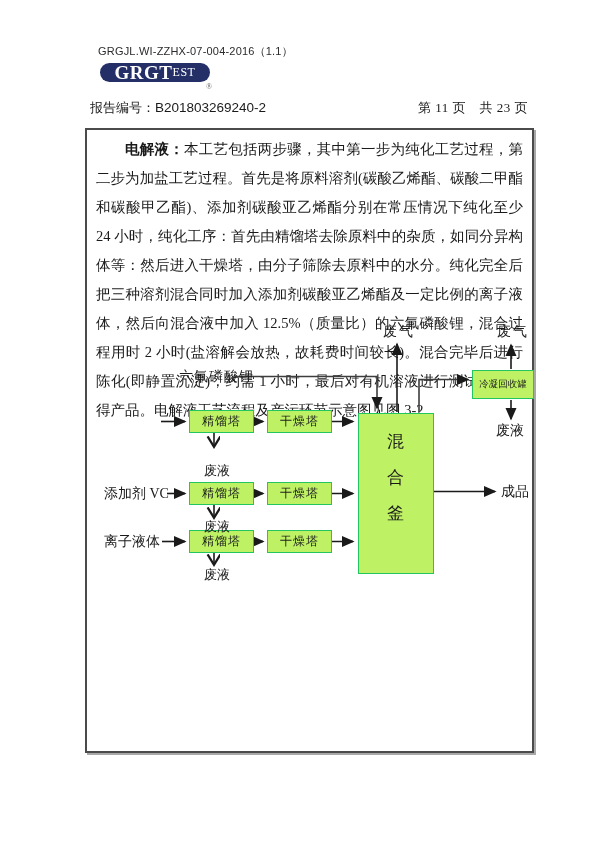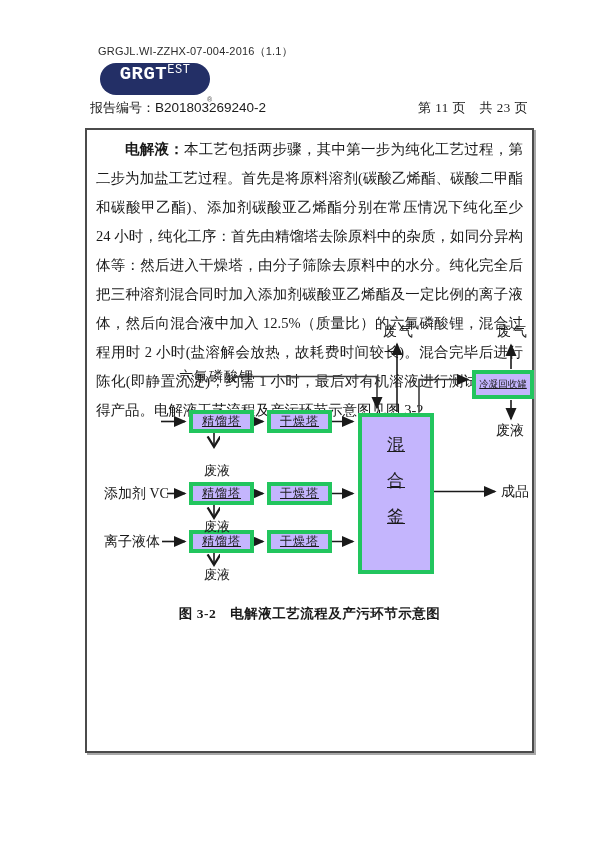--- a/index.html
+++ b/index.html
@@ -12,24 +12,24 @@
     overflow:hidden;
   }
   
   .doc-code {
     position:absolute; left:98px; top:44px;
     font-family:"Liberation Sans","DejaVu Sans",sans-serif;
     font-size:11px; color:#2b2b2b; letter-spacing:0.2px;
   }
   .logo {
     position:absolute; left:100px; top:63px;
-    width:110px; height:32px;
+    width:110px; height:19px;
     background:#232f66; border-radius:16px;
-    display:flex; justify-content:center;
-    font-family:Liberation Mono, monospace;
+    display:flex; align-items:center; justify-content:center;
+    font-family:Liberation Serif, serif;
     color:#ffffff;
   }
   .logo .logo-primary { font-weight:bold; font-size:19px; letter-spacing:0.5px; }
   .logo .logo-secondary { font-weight:400; font-size:12px; letter-spacing:0.5px; }
   .logo .logo-reg {
     position:absolute; right:-2px; bottom:-9px;
     font-size:8px; color:#666;
   }
   .report-row {
     position:absolute; left:90px; top:99px; width:438px;
@@ -52,23 +52,23 @@
     font-size:14.5px; line-height:29px;
     text-align:justify; text-justify:inter-character;
     text-indent:2em;
   }
   .body-text .lead { font-weight:bold; }
 
   
   .dg { position:absolute; font-size:14px; line-height:15px; white-space:nowrap; }
   .dg-small { font-size:13px; }
   .proc-box {
-    position:absolute; border:4px solid #22c55e; background:#c4b5fd;
+    position:absolute; border:1px solid #22c55e; background:#bef264;
     display:flex; align-items:center; justify-content:center;
-    font-size:12px; letter-spacing:1px;text-decoration:underline;
+    font-size:12px; letter-spacing:1px;
   }
   .distill, .dry { width:65px; height:23px; }
   .mixer {
     left:271px; top:283px; width:76px; height:161px;
     flex-direction:column; justify-content:flex-start;
     padding-top:16px; gap:13px; font-size:17px;
   }
   .condenser { left:385px; top:240px; width:62px; height:29px; font-size:9.5px; letter-spacing:0; }
   .feed-multi { text-align:center; }
   .flow-svg { position:absolute; left:0; top:0; pointer-events:none; }
@@ -159,14 +159,13 @@
 
   <div class="proc-box condenser">冷凝回收罐</div>
 
   <div class="dg dg-small" style="left:117px; top:333px;">废液</div>
   <div class="dg dg-small" style="left:117px; top:389px;">废液</div>
   <div class="dg dg-small" style="left:117px; top:437px;">废液</div>
   <div class="dg" style="left:409px; top:293px;">废液</div>
 
   <div class="dg" style="left:414px; top:354px;">成品</div>
 
-  <div class="caption">图 3-2　电解液工艺流程及产污环节示意图</div>
 </div>
 
 </body></html>

